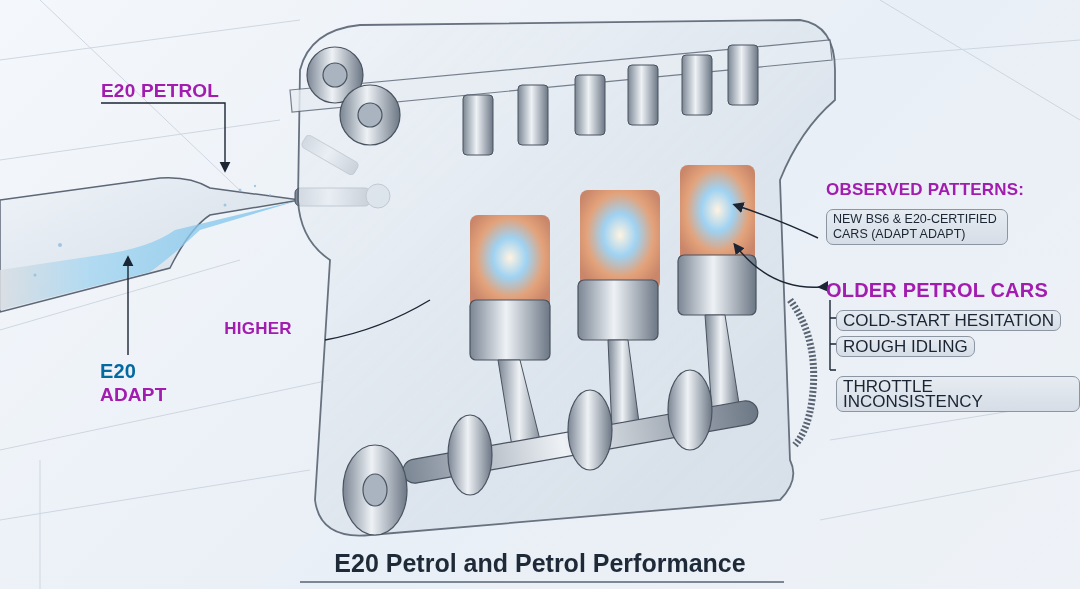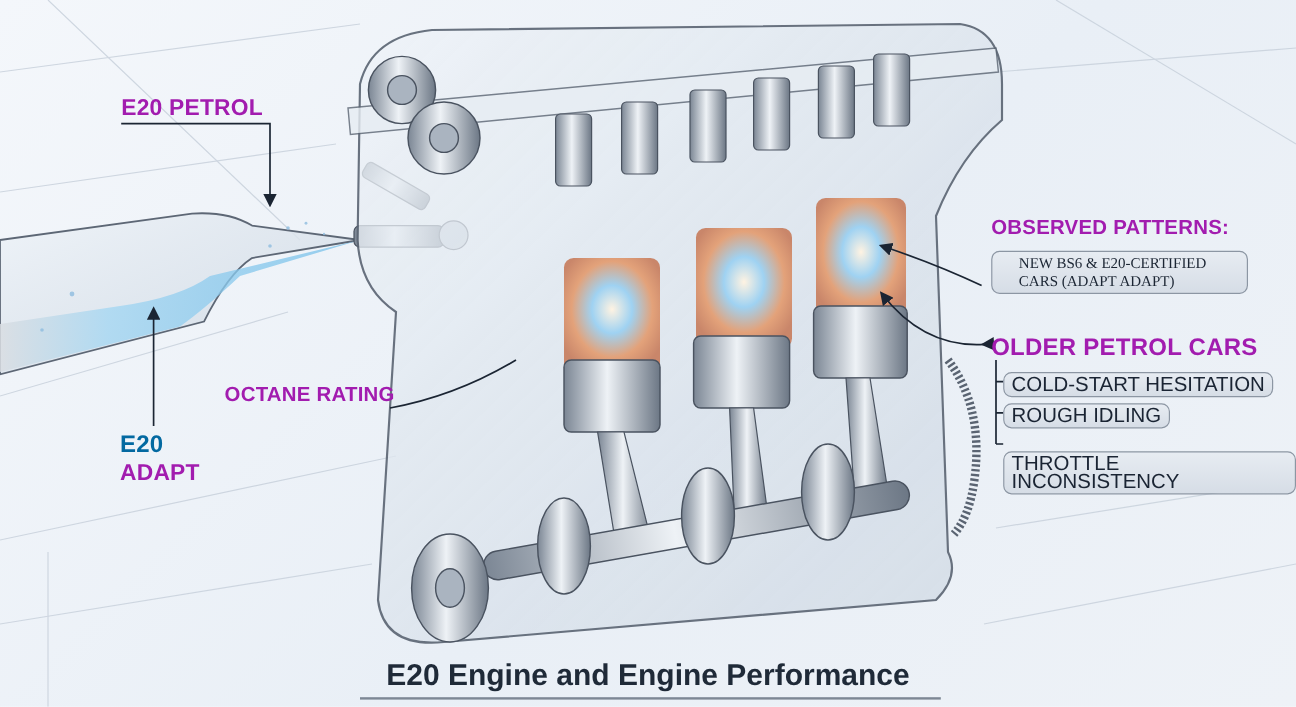--- a/index.html
+++ b/index.html
@@ -7,21 +7,21 @@
     background:linear-gradient(135deg,#f4f7fb 0%,#e9eff6 55%,#eef2f7 100%);
     font-family:"Liberation Sans","DejaVu Sans",sans-serif;color:#1a2433;}
   svg.scene{position:absolute;left:0;top:0;}
   .lbl{position:absolute;font-weight:700;letter-spacing:0.2px;color:#a21caf;}
   .lbl-e20-top{left:101px;top:80px;font-size:19px;}
   .lbl-e20-blue{left:100px;top:360px;font-size:20px;color:#0369a1;}
   .lbl-petrol{left:100px;top:384px;font-size:19px;}
   .lbl-octane{left:178px;top:318px;font-size:17px;text-align:center;line-height:21px;width:160px;}
   .lbl-observed{left:826px;top:180px;font-size:17px;}
   .pill{position:absolute;background:linear-gradient(#e7ecf2,#d6dde6);border:1px solid #8c96a3;
-    border-radius:7px;font-size:12.5px;color:#1b2533;font-weight:400;padding:2px 22px;line-height:15px;font-family:Liberation Serif, serif;}
+    border-radius:7px;font-size:12.5px;color:#1b2533;font-weight:400;padding:2px 6px;line-height:15px;}
   .pill-new{left:826px;top:209px;width:168px;}
   .lbl-older{left:826px;top:279px;font-size:20px;}
   .pill-s{position:absolute;left:836px;background:linear-gradient(#e7ecf2,#d6dde6);border:1px solid #8c96a3;
     border-radius:7px;font-size:17px;padding:2px 6px;line-height:15px;}
   .title{position:absolute;left:0;width:1080px;top:549px;text-align:center;font-size:25px;font-weight:700;color:#1f2a38;}
   .title-rule{position:absolute;left:300px;top:581px;width:484px;height:2px;background:#7d8794;}
 </style>
 </head>
 <body>
 
@@ -145,28 +145,28 @@
     <path d="M820,287 Q770,290 735,245" marker-end="url(#arr)" marker-start="url(#arr)"></path>
     <path d="M830,300 L830,370 M830,318 L836,318 M830,344 L836,344 M830,370 L836,370"></path>
   </g>
 </svg>
 
 <div class="lbl lbl-e20-top">E20 PETROL</div>
 <div class="lbl lbl-e20-blue">E20</div>
 <div class="lbl lbl-petrol">ADAPT</div>
 
 <div class="lbl lbl-octane">
-  <div>OCTANE RATING</div>
+  <div>HIGHER</div>
 </div>
 
 <div class="lbl lbl-observed">OBSERVED PATTERNS:</div>
 <div class="pill pill-new">
   <div>NEW BS6 &amp; E20-CERTIFIED</div>
   <div>CARS (ADAPT ADAPT)</div>
 </div>
 
 <div class="lbl lbl-older">OLDER PETROL CARS</div>
 <div class="pill-s" style="top:310px;">COLD-START HESITATION</div>
 <div class="pill-s" style="top:336px;">ROUGH IDLING</div>
 <div class="pill-s" style="top:376px;">THROTTLE INCONSISTENCY</div>
 
-<div class="title">E20 Engine and Engine Performance</div>
+<div class="title">E20 Petrol and Petrol Performance</div>
 <div class="title-rule"></div>
 
 </body></html>

